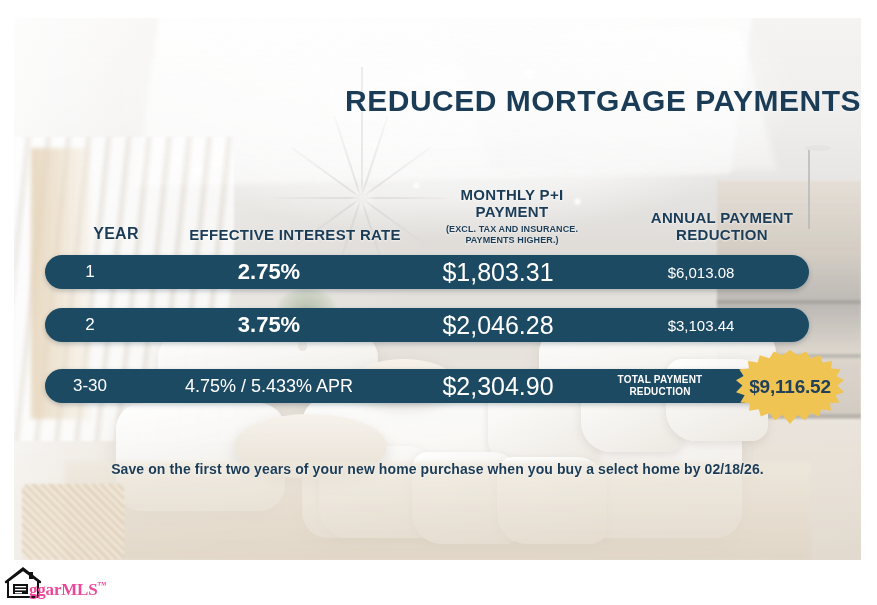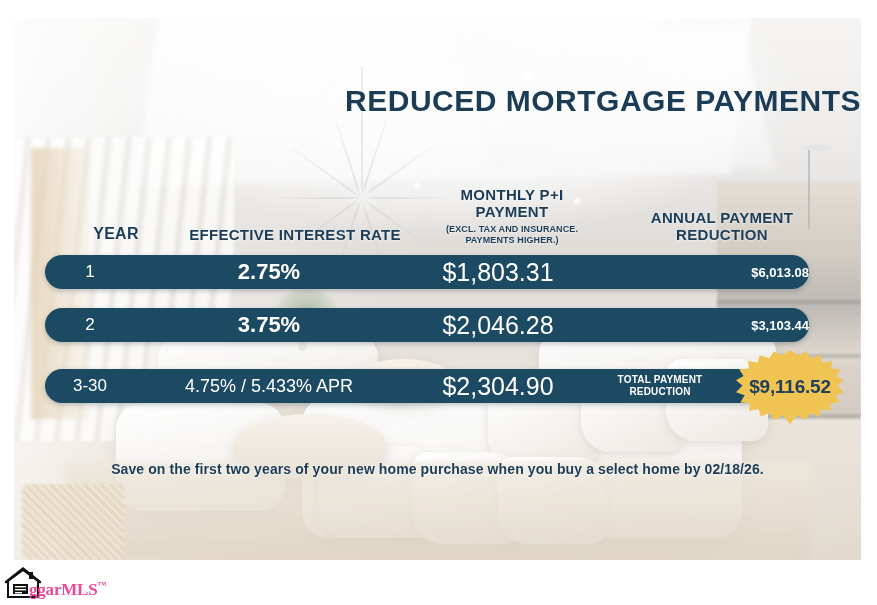--- a/index.html
+++ b/index.html
@@ -317,21 +317,21 @@
     align-items: center;
   }
   .row-1 { left: 31px; top: 237px; width: 764px; }
   .row-2 { left: 31px; top: 290px; width: 764px; }
   .row-3 { left: 31px; top: 351px; width: 757px; }
 
   .cell { text-align: center; }
   .c-year   { width: 90px;  font-size: 17px; font-weight: 400; }
   .c-rate   { width: 268px; font-size: 22px; font-weight: 700; }
   .c-pay    { width: 190px; font-size: 25px; font-weight: 400; }
-  .c-annual { width: 216px; font-size: 13px; font-weight: 700; text-align: right; }
+  .c-annual { width: 216px; font-size: 15px; font-weight: 400; }
 
   .row-3 .c-rate   { font-weight: 400; font-size: 18px; }
   .row-3 .c-year   { font-size: 17px; }
 
   .total-label {
     width: 130px;
     text-align: center;
     font-size: 10px;
     font-weight: 700;
     line-height: 1.25;

